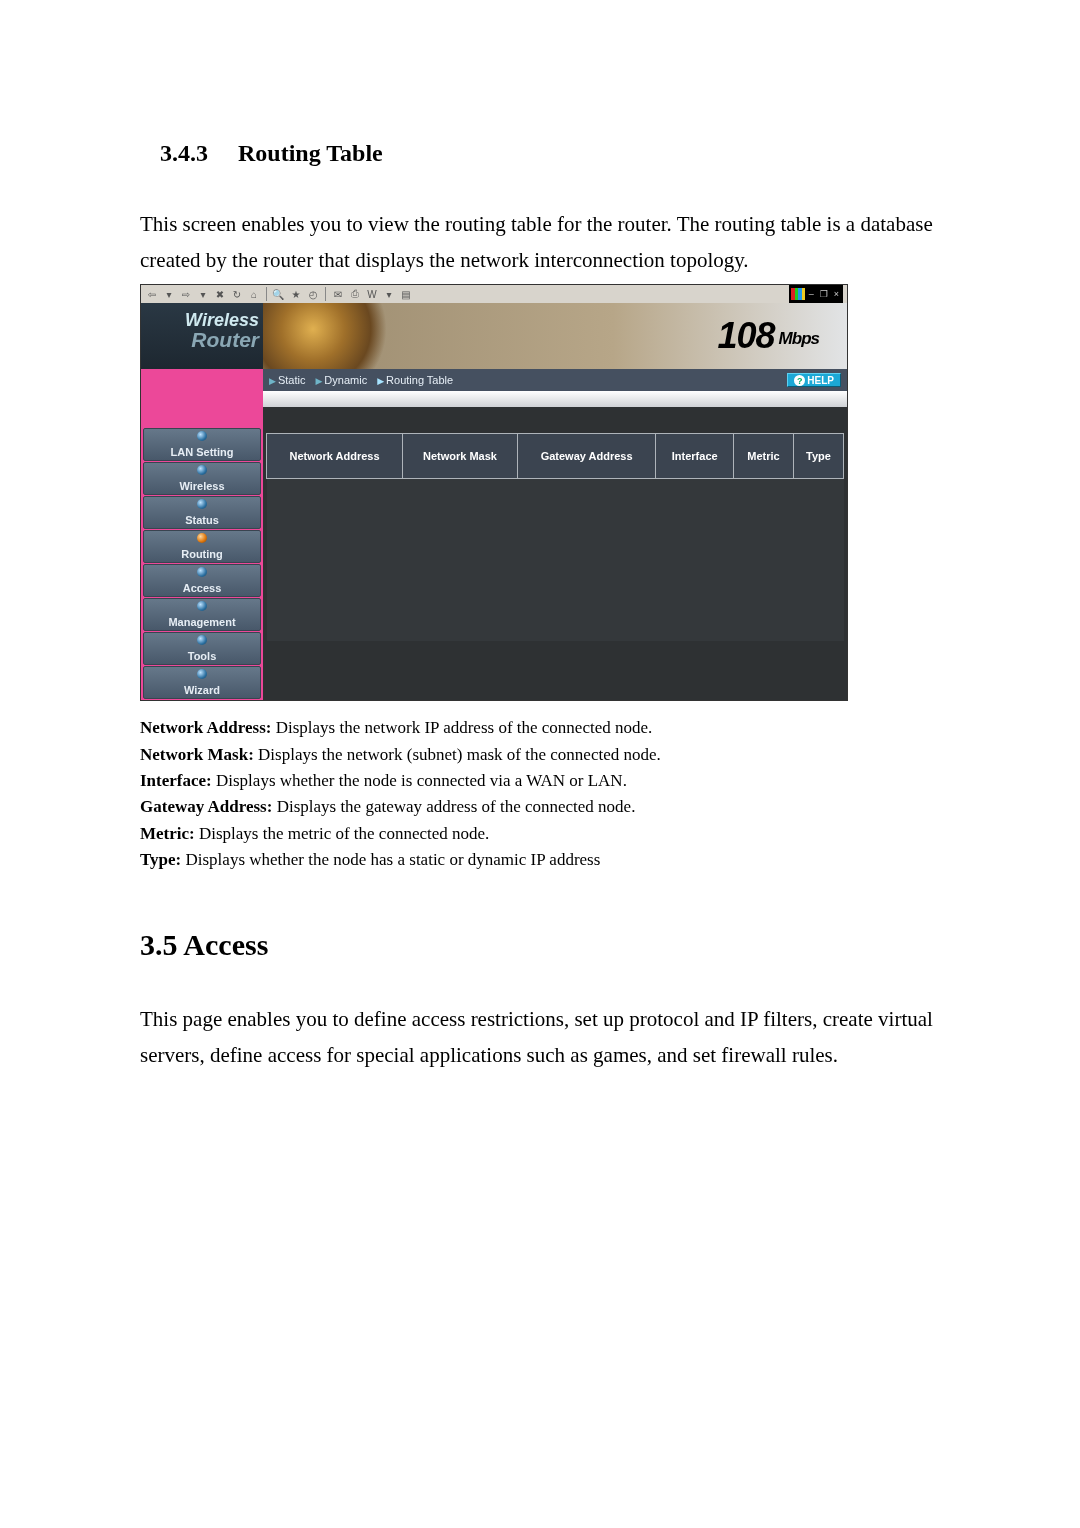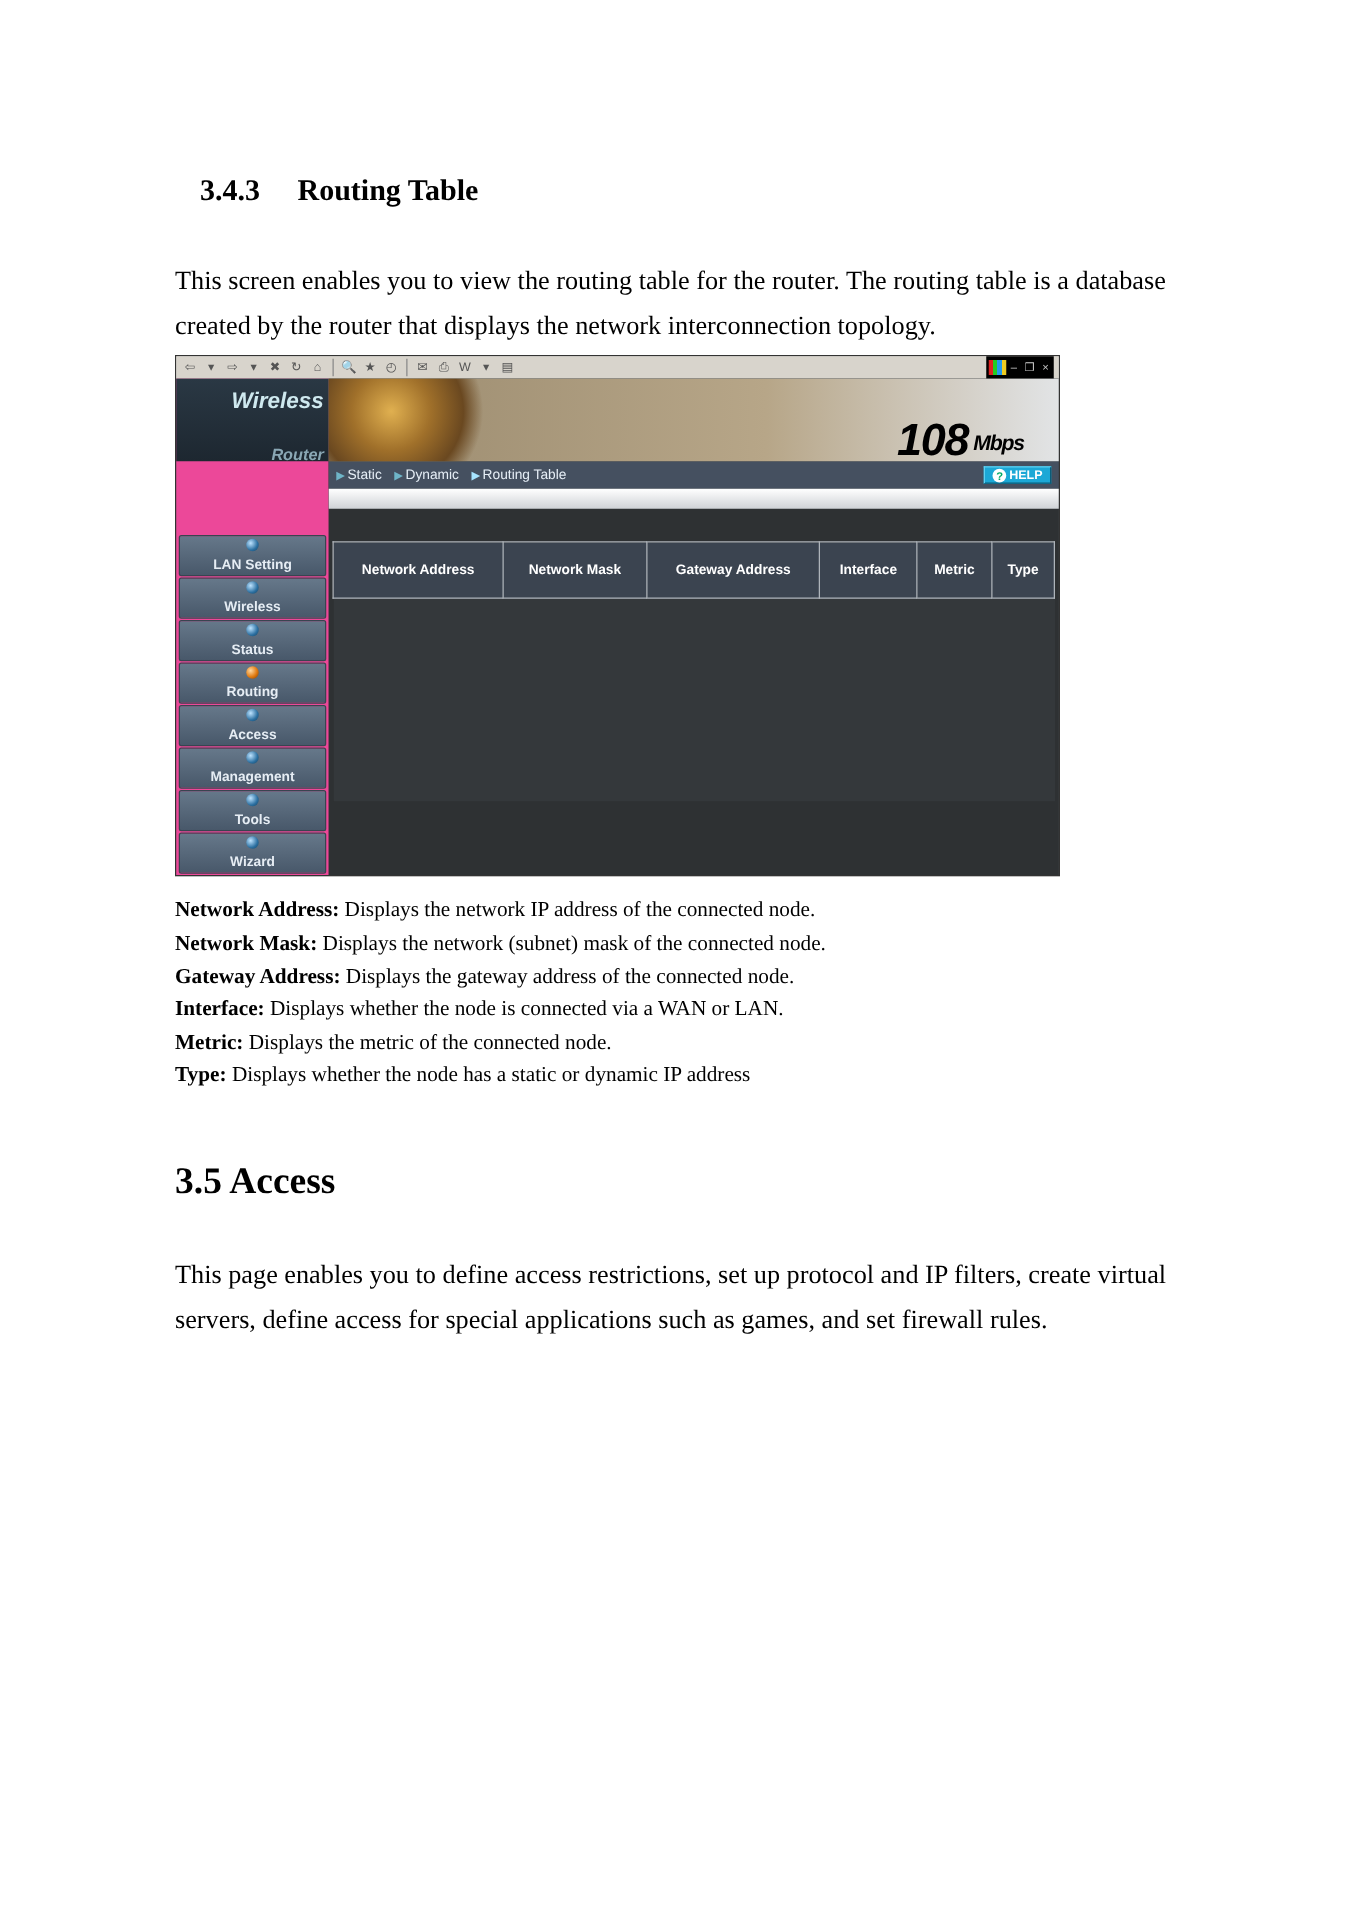--- a/index.html
+++ b/index.html
@@ -99,21 +99,21 @@
   color:#8fd6e4;
   font-style: italic;
   font-weight:bold;
   font-size:18px;
   padding: 8px 4px 0 0;
   text-align: right;
   line-height: 1.0;
   box-sizing: border-box;
 }
 .logo-box .l1 { color:#cfe9ef; }
-.logo-box .l2 { color:#8aa7b4; font-size:13px;margin-top:28px;}
+.logo-box .l2 { color:#8aa7b4; font-size:21px;}
 .side-gap { height: 58px; }
 .nav-item {
   background: linear-gradient(#66788a,#48586a);
   border: 1px solid #394450;
   border-radius: 2px;
   margin: 1px 2px;
   padding: 2px 4px 2px 4px;
   display:flex;
   align-items:center;
   gap:5px;
@@ -135,21 +135,21 @@
   height: 66px;
   background: linear-gradient(90deg,#9a8a6e, #b7a688 60%, #e2e4e6);
   position: relative;
   overflow: hidden;
 }
 .banner .burst {
   position:absolute; left:-10px; top:-10px; width:150px; height:90px;
   background: radial-gradient(circle at 40% 40%, #e0b050 0%, #a0702a 30%, #6a4820 55%, rgba(0,0,0,0) 70%);
 }
 .banner .brand {
-  position:absolute; right:28px; top:28px;
+  position:absolute; right:28px; top:12px;
   font-style: italic; font-weight:900;
   font-size: 36px; color:#000;
   letter-spacing:-1px;
 }
 .banner .brand .unit { font-size: 17px; font-weight:bold; font-style:italic; margin-left:4px; vertical-align: 4px;}
 .tabbar {
   height:22px; background:#455060; display:flex; align-items:center;
   padding: 0 6px; gap:16px; font-size:11px; color:#e6eef6;
 }
 .tabbar .tri { color:#6fb5c8; font-size:9px; margin-right:2px; }
@@ -306,22 +306,22 @@
           </table>
         </div>
         <div class="content-gap"></div>
       </div>
     </div>
   </div>
 
   <div class="defs" id="defs-container">
       <p class="defline"><b>Network Address:</b><span> Displays the network IP address of the connected node.</span></p>
       <p class="defline"><b>Network Mask:</b><span> Displays the network (subnet) mask of the connected node.</span></p>
+      <p class="defline"><b>Interface:</b><span> Displays whether the node is connected via a WAN or LAN.</span></p>
       <p class="defline"><b>Gateway Address:</b><span> Displays the gateway address of the connected node.</span></p>
-      <p class="defline"><b>Interface:</b><span> Displays whether the node is connected via a WAN or LAN.</span></p>
       <p class="defline"><b>Metric:</b><span> Displays the metric of the connected node.</span></p>
       <p class="defline"><b>Type:</b><span> Displays whether the node has a static or dynamic IP address</span></p>
     </div>
 
   <p class="heading-main">3.5 Access</p>
   <p class="body-text">This page enables you to define access restrictions, set up protocol and IP filters, create virtual servers, define access for special applications such as games, and set firewall rules.</p>
 
 </div>
 
 </body></html>

